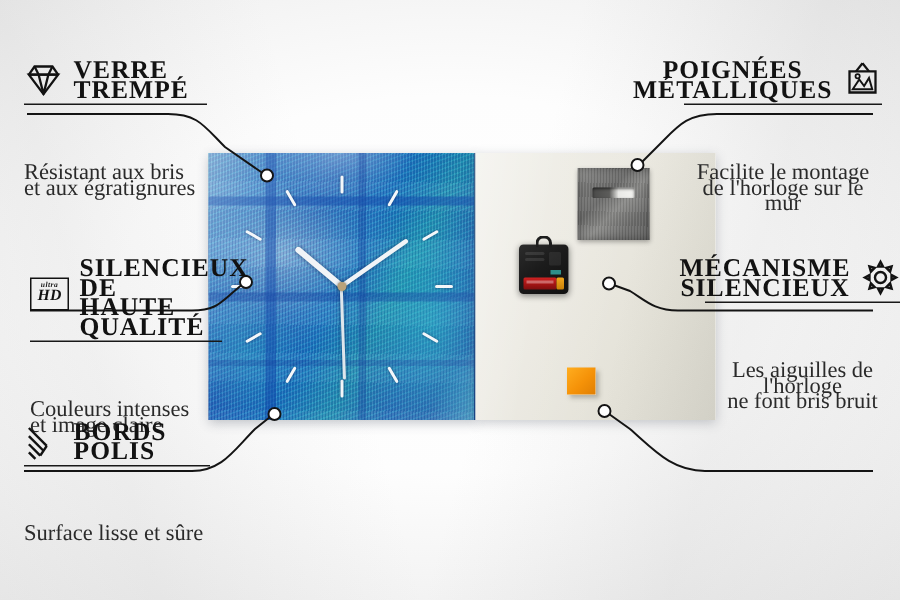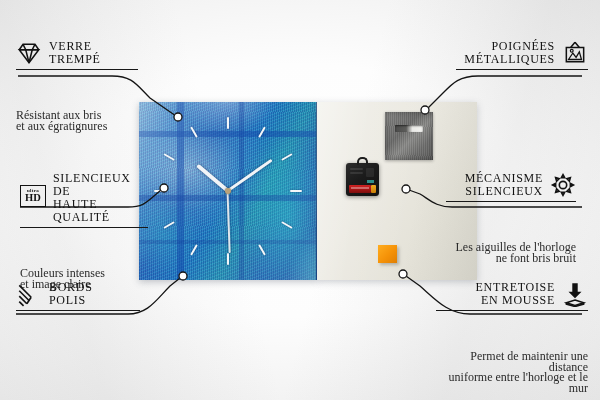--- a/index.html
+++ b/index.html
@@ -172,50 +172,50 @@
   
   #foam-spacer {
     position: absolute; left: 61px; top: 143px; width: 19px; height: 18px;
     background: linear-gradient(135deg,#ffad1f 0%, #f59208 55%, #e07f03 100%);
     box-shadow: 2px 2px 3px rgba(80,80,70,0.35);
   }
 
   
   .callout { position: absolute; }
   .callout .ttl {
-    font-weight: 400;
-    font-size: 12px;
+    font-weight: 700;
+    font-size: 17px;
     letter-spacing: 0.7px;
     line-height: 13px;
     color: #121212;
     white-space: pre-line;
   }
   .callout .rule {
     height: 1px; background: #181818; margin: 3px 0 3px 0;
   }
   .callout .sub {
-    font-size: 12px; line-height: 10.5px; color: #2a2a2a;
+    font-size: 15px; line-height: 10.5px; color: #2a2a2a;
     white-space: pre-line;
     margin-top: 40px;
   }
   .callout.left { text-align: left; }
-  .callout.right { text-align: right; }
+  .callout.right { text-align: center; }
 
   .head { display: flex; align-items: center; gap: 7px; }
   .callout.right .head { justify-content: flex-end; }
-  .ico { flex: 0 0 auto; width: 26px; height: 26px; color: #121212; }
+  .ico { flex: 0 0 auto; width: 26px; height: 26px; color: #121212; font-style: italic; }
   .ico svg { display: block; width: 26px; height: 26px; }
 
   
   #c-verre   { left: 16px;  top: 40px;  width: 122px; }
   #c-impr    { left: 20px;  top: 172px; width: 128px; }
   #c-bords   { left: 16px;  top: 281px; width: 124px; }
   
   #c-poign   { right: 12px; top: 40px;  width: 132px; }
-  #c-meca    { right: 24px; top: 172px; width: 130px; }
+  #c-meca    { right: 0; top: 172px; width: 130px; }
   #c-entre   { right: 12px; top: 281px; width: 152px; }
 
   
   #leaders { position: absolute; inset: 0; width: 600px; height: 400px; pointer-events: none; }
 
   
   .hd-badge {
     width: 26px; height: 22px; border: 1.6px solid #121212;
     display: flex; flex-direction: column; align-items: center; justify-content: center;
     line-height: 1;
@@ -350,36 +350,39 @@
           <path d="M3 9 L12 18"></path>
           <path d="M3 14 L10 21"></path>
           <path d="M3 19 L7 23"></path>
           <path d="M14 15 L10 21"></path>
         </svg>
       </span>
       <div class="ttl">BORDS
 POLIS</div>
     </div>
     <div class="rule"></div>
+    <div class="sub">Surface lisse et sûre</div>
   </div>
 
   <div class="callout right" id="c-poign">
     <div class="head">
       <div class="ttl">POIGNÉES
 MÉTALLIQUES</div>
       <span class="ico">
         <svg viewBox="0 0 24 24" fill="none" stroke="currentColor" stroke-width="1.4">
           <path d="M4 7 H20 V20 H4 Z"></path>
           <path d="M12 2 L8 7 M12 2 L16 7"></path>
           <path d="M6 18 L10 12 L13 16 L16 11 L18 18 Z" stroke-width="1.2"></path>
           <circle cx="9" cy="10" r="1.3" stroke-width="1.1"></circle>
         </svg>
       </span>
     </div>
     <div class="rule"></div>
+    <div class="sub">Facilite le montage
+de l'horloge sur le mur</div>
   </div>
 
   <div class="callout right" id="c-meca">
     <div class="head">
       <div class="ttl">MÉCANISME
 SILENCIEUX</div>
       <span class="ico">
         <svg viewBox="0 0 24 24" fill="none" stroke="currentColor" stroke-width="1.5">
           <circle cx="12" cy="12" r="3.4"></circle>
           <path d="M12 2.4 L13.5 5.2 L10.5 5.2 Z"></path>
@@ -391,30 +394,14 @@
           <path d="M18.8 5.2 L17.9 8.4 L15.6 6.1 Z"></path>
           <path d="M5.2 18.8 L6.1 15.6 L8.4 17.9 Z"></path>
         </svg>
       </span>
     </div>
     <div class="rule"></div>
     <div class="sub">Les aiguilles de l'horloge
 ne font bris bruit</div>
   </div>
 
-  <div class="callout right" id="c-entre">
-    <div class="head">
-      <div class="ttl">ENTRETOISE
-EN MOUSSE</div>
-      <span class="ico">
-        <svg viewBox="0 0 24 24" fill="none" stroke="currentColor" stroke-width="1.4">
-          <path d="M9.5 2 H14.5 V10 H18 L12 16 L6 10 H9.5 Z" fill="currentColor" stroke="none"></path>
-          <path d="M12 17.5 L20 20 L12 22.5 L4 20 Z"></path>
-          <path d="M4 20 V21.3 L12 23.6 L20 21.3 V20"></path>
-        </svg>
-      </span>
-    </div>
-    <div class="rule"></div>
-    <div class="sub">Permet de maintenir une distance
-uniforme entre l'horloge et le mur</div>
-  </div>
 
 </div>
 
 </body></html>

